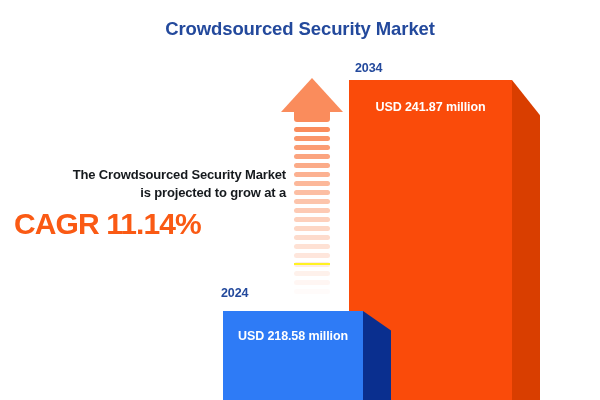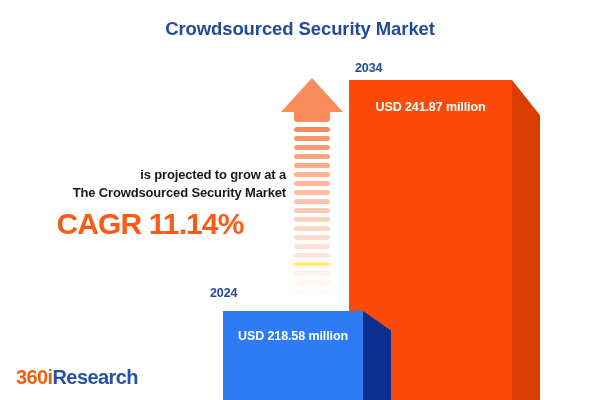--- a/index.html
+++ b/index.html
@@ -43,21 +43,21 @@
     line-height:18px;
     letter-spacing:-0.15px;
   }
   #cagr-value {
     margin-top:5px;
     font-size:30px;
     font-weight:bold;
     color:#FA5A14;
     letter-spacing:-0.9px;
     line-height:34px;
-    text-align:center;
+    text-align:left;
   }
 
   
   #arrow-graphic {
     position:absolute;
     left:281px; top:78px;
     width:62px; height:216px;
   }
   #arrow-head {
     position:absolute;
@@ -90,21 +90,21 @@
     left:13px; top:185px;
     width:36px; height:1.5px;
     background:#FFF300;
     opacity:0.85;
   }
 
   
   
   #bar-2024-label {
     position:absolute;
-    left:210px; top:286px;
+    left:221px; top:286px;
     font-size:12.5px;
     font-weight:bold;
     color:#23499C;
     letter-spacing:-0.1px;
   }
   #bar-2024 {
     position:absolute;
     left:223px; top:311px;
     width:140px; height:89px;
   }
@@ -188,22 +188,22 @@
   #logo-word  { color:#2B4FA8; }
 </style>
 </head>
 <body>
 
 <div id="canvas">
 
   <div id="page-title">Crowdsourced Security Market</div>
 
   <div id="statement">
+    <div class="stmt-line">The Crowdsourced Security Market</div>
     <div class="stmt-line">is projected to grow at a</div>
-    <div class="stmt-line">The Crowdsourced Security Market</div>
     <div id="cagr-value">CAGR 11.14%</div>
   </div>
 
   <div id="arrow-graphic">
     <div id="arrow-head"></div>
     <div id="arrow-neck"></div>
     <div id="arrow-rungs">
         <div class="rung" style="opacity: 1;"></div>
         <div class="rung" style="opacity: 0.917;"></div>
         <div class="rung" style="opacity: 0.85;"></div>
@@ -234,17 +234,14 @@
     <div id="bar-2032-value">USD 241.87 million</div>
   </div>
 
   <div id="bar-2024-label">2024</div>
   <div id="bar-2024">
     <div id="bar-2024-side"></div>
     <div id="bar-2024-face"></div>
     <div id="bar-2024-value">USD 218.58 million</div>
   </div>
 
-  <div id="logo">
-    <span id="logo-mark">360i</span><span id="logo-word">Research</span>
-  </div>
 
 </div>
 
 </body></html>

